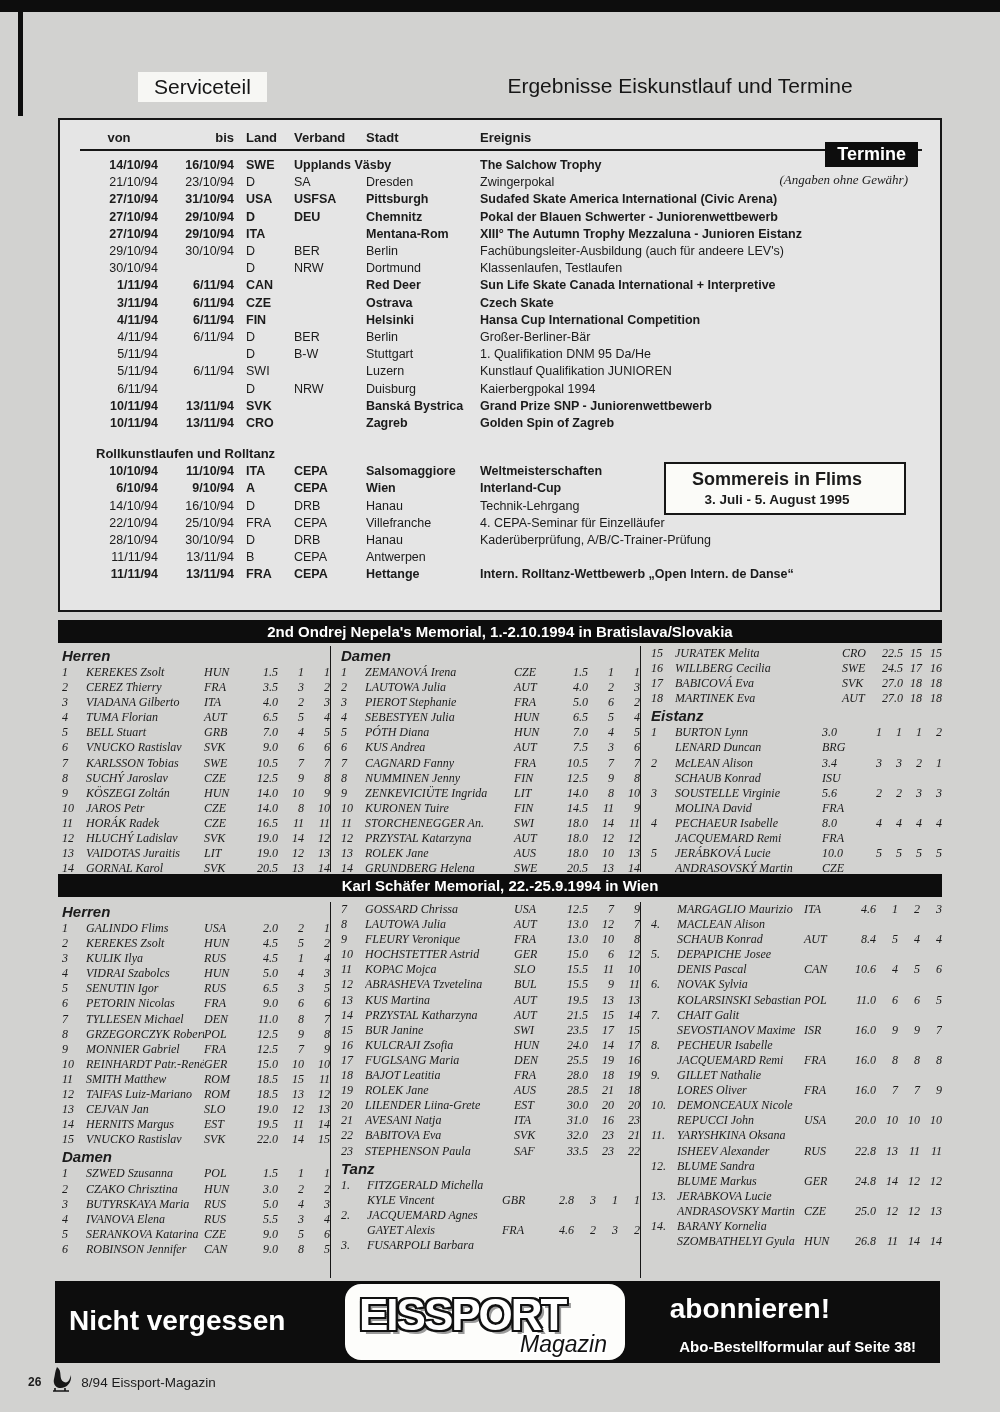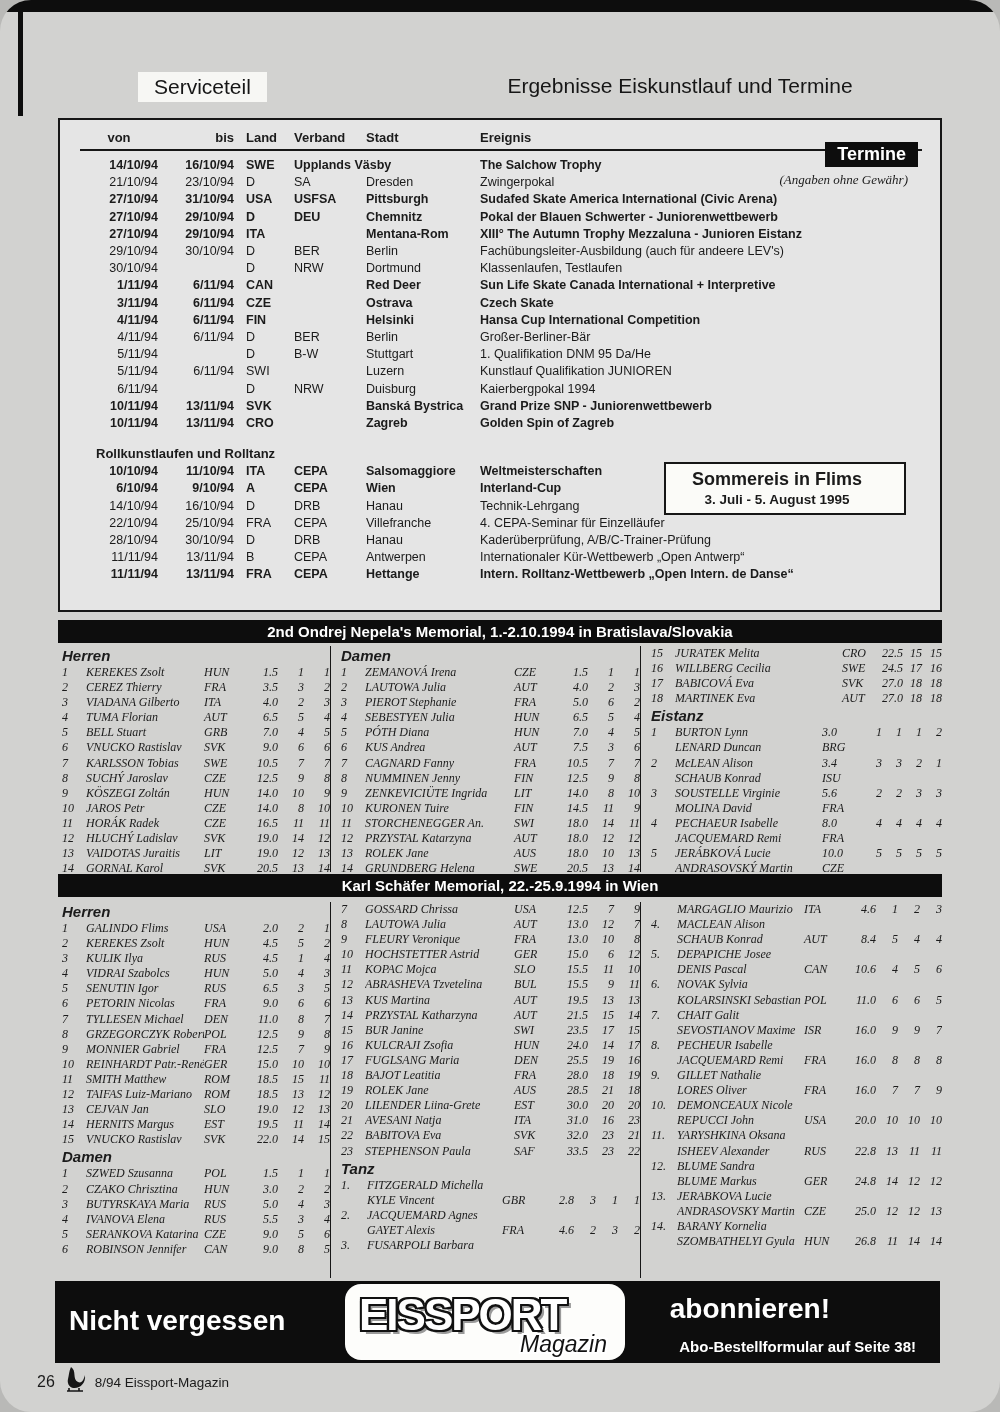--- a/index.html
+++ b/index.html
@@ -1,17 +1,17 @@
 <!DOCTYPE html>
 <html><head>
 <meta charset="utf-8">
 <style>
   html,body{margin:0;padding:0;}
   body{background:#b9b9b7;font-family:"Liberation Sans",sans-serif;color:#1b1b1b;}
-  .page{position:relative;width:1000px;height:1412px;background:#d2d2d0;margin:0 auto;overflow:hidden;border-radius:31px;}
+  .page{position:relative;width:1000px;height:1412px;background:#d2d2d0;margin:0 auto;overflow:hidden;}
   .top-strip{position:absolute;left:0;top:0;width:1000px;height:12px;background:#0d0d0d;}
   .left-mark{position:absolute;left:18px;top:12px;width:5px;height:104px;background:#0d0d0d;}
 
   
   .hdr{position:absolute;left:0;top:72px;width:1000px;height:36px;}
   .serviceteil{position:absolute;left:138px;top:0;background:#f7f7f4;padding:3px 16px;font-size:21px;color:#161616;}
   .page-title{position:absolute;left:400px;top:2px;width:560px;text-align:center;font-size:21px;color:#161616;}
 
   
   .tbox{position:absolute;left:58px;top:118px;width:884px;height:494px;background:#e5e5e5;border:2px solid #161616;box-sizing:border-box;}
@@ -70,21 +70,21 @@
   .banner .right-text{position:absolute;right:110px;top:12px;font-size:28px;font-weight:700;}
   .banner .sub-text{position:absolute;right:24px;bottom:8px;font-size:15px;font-weight:700;}
   .logo{position:absolute;left:290px;top:3px;width:280px;height:76px;background:#fdfdfb;border-radius:16px;}
   .logo .main{position:absolute;left:14px;top:6px;font-size:44px;font-weight:700;letter-spacing:-2px;color:#fff;
     text-shadow:-2px -2px 0 #111,2px -2px 0 #111,-2px 2px 0 #111,2px 2px 0 #111,0 -2px 0 #111,0 2px 0 #111,-2px 0 0 #111,2px 0 0 #111,4px 4px 0 #9a9a9a;}
   .logo .sub{position:absolute;right:18px;bottom:2px;font-size:23px;font-weight:400;font-style:italic;color:#111;
     text-shadow:-2px -2px 0 #fff,2px -2px 0 #fff,-2px 2px 0 #fff,2px 2px 0 #fff,0 -2px 0 #fff,0 2px 0 #fff;}
 
   
   .footer{position:absolute;left:28px;top:1366px;display:flex;align-items:center;gap:8px;}
-  .footer .pnum{font-size:16px;font-weight:400;margin-left:9px;}
+  .footer .pnum{font-size:12px;font-weight:700;}
   .footer .issue{font-size:13.5px;}
 </style>
 </head>
 <body>
 
 <div class="page">
   <div class="top-strip"></div>
   <div class="left-mark"></div>
 
   <div class="hdr">
@@ -275,21 +275,20 @@
           <span class="c3">DRB</span>
           <span class="c4">Hanau</span>
           <span class="c5">Kaderüberprüfung, A/B/C-Trainer-Prüfung</span>
         </div>
         <div class="row">
           <span class="c0">11/11/94</span>
           <span class="c1">13/11/94</span>
           <span class="c2">B</span>
           <span class="c3">CEPA</span>
           <span class="c4">Antwerpen</span>
-          <span class="c5">Internationaler Kür-Wettbewerb „Open Antwerp“</span>
         </div>
         <div class="row bold">
           <span class="c0">11/11/94</span>
           <span class="c1">13/11/94</span>
           <span class="c2">FRA</span>
           <span class="c3">CEPA</span>
           <span class="c4">Hettange</span>
           <span class="c5">Intern. Rolltanz-Wettbewerb „Open Intern. de Danse“</span>
         </div>
       </div>

